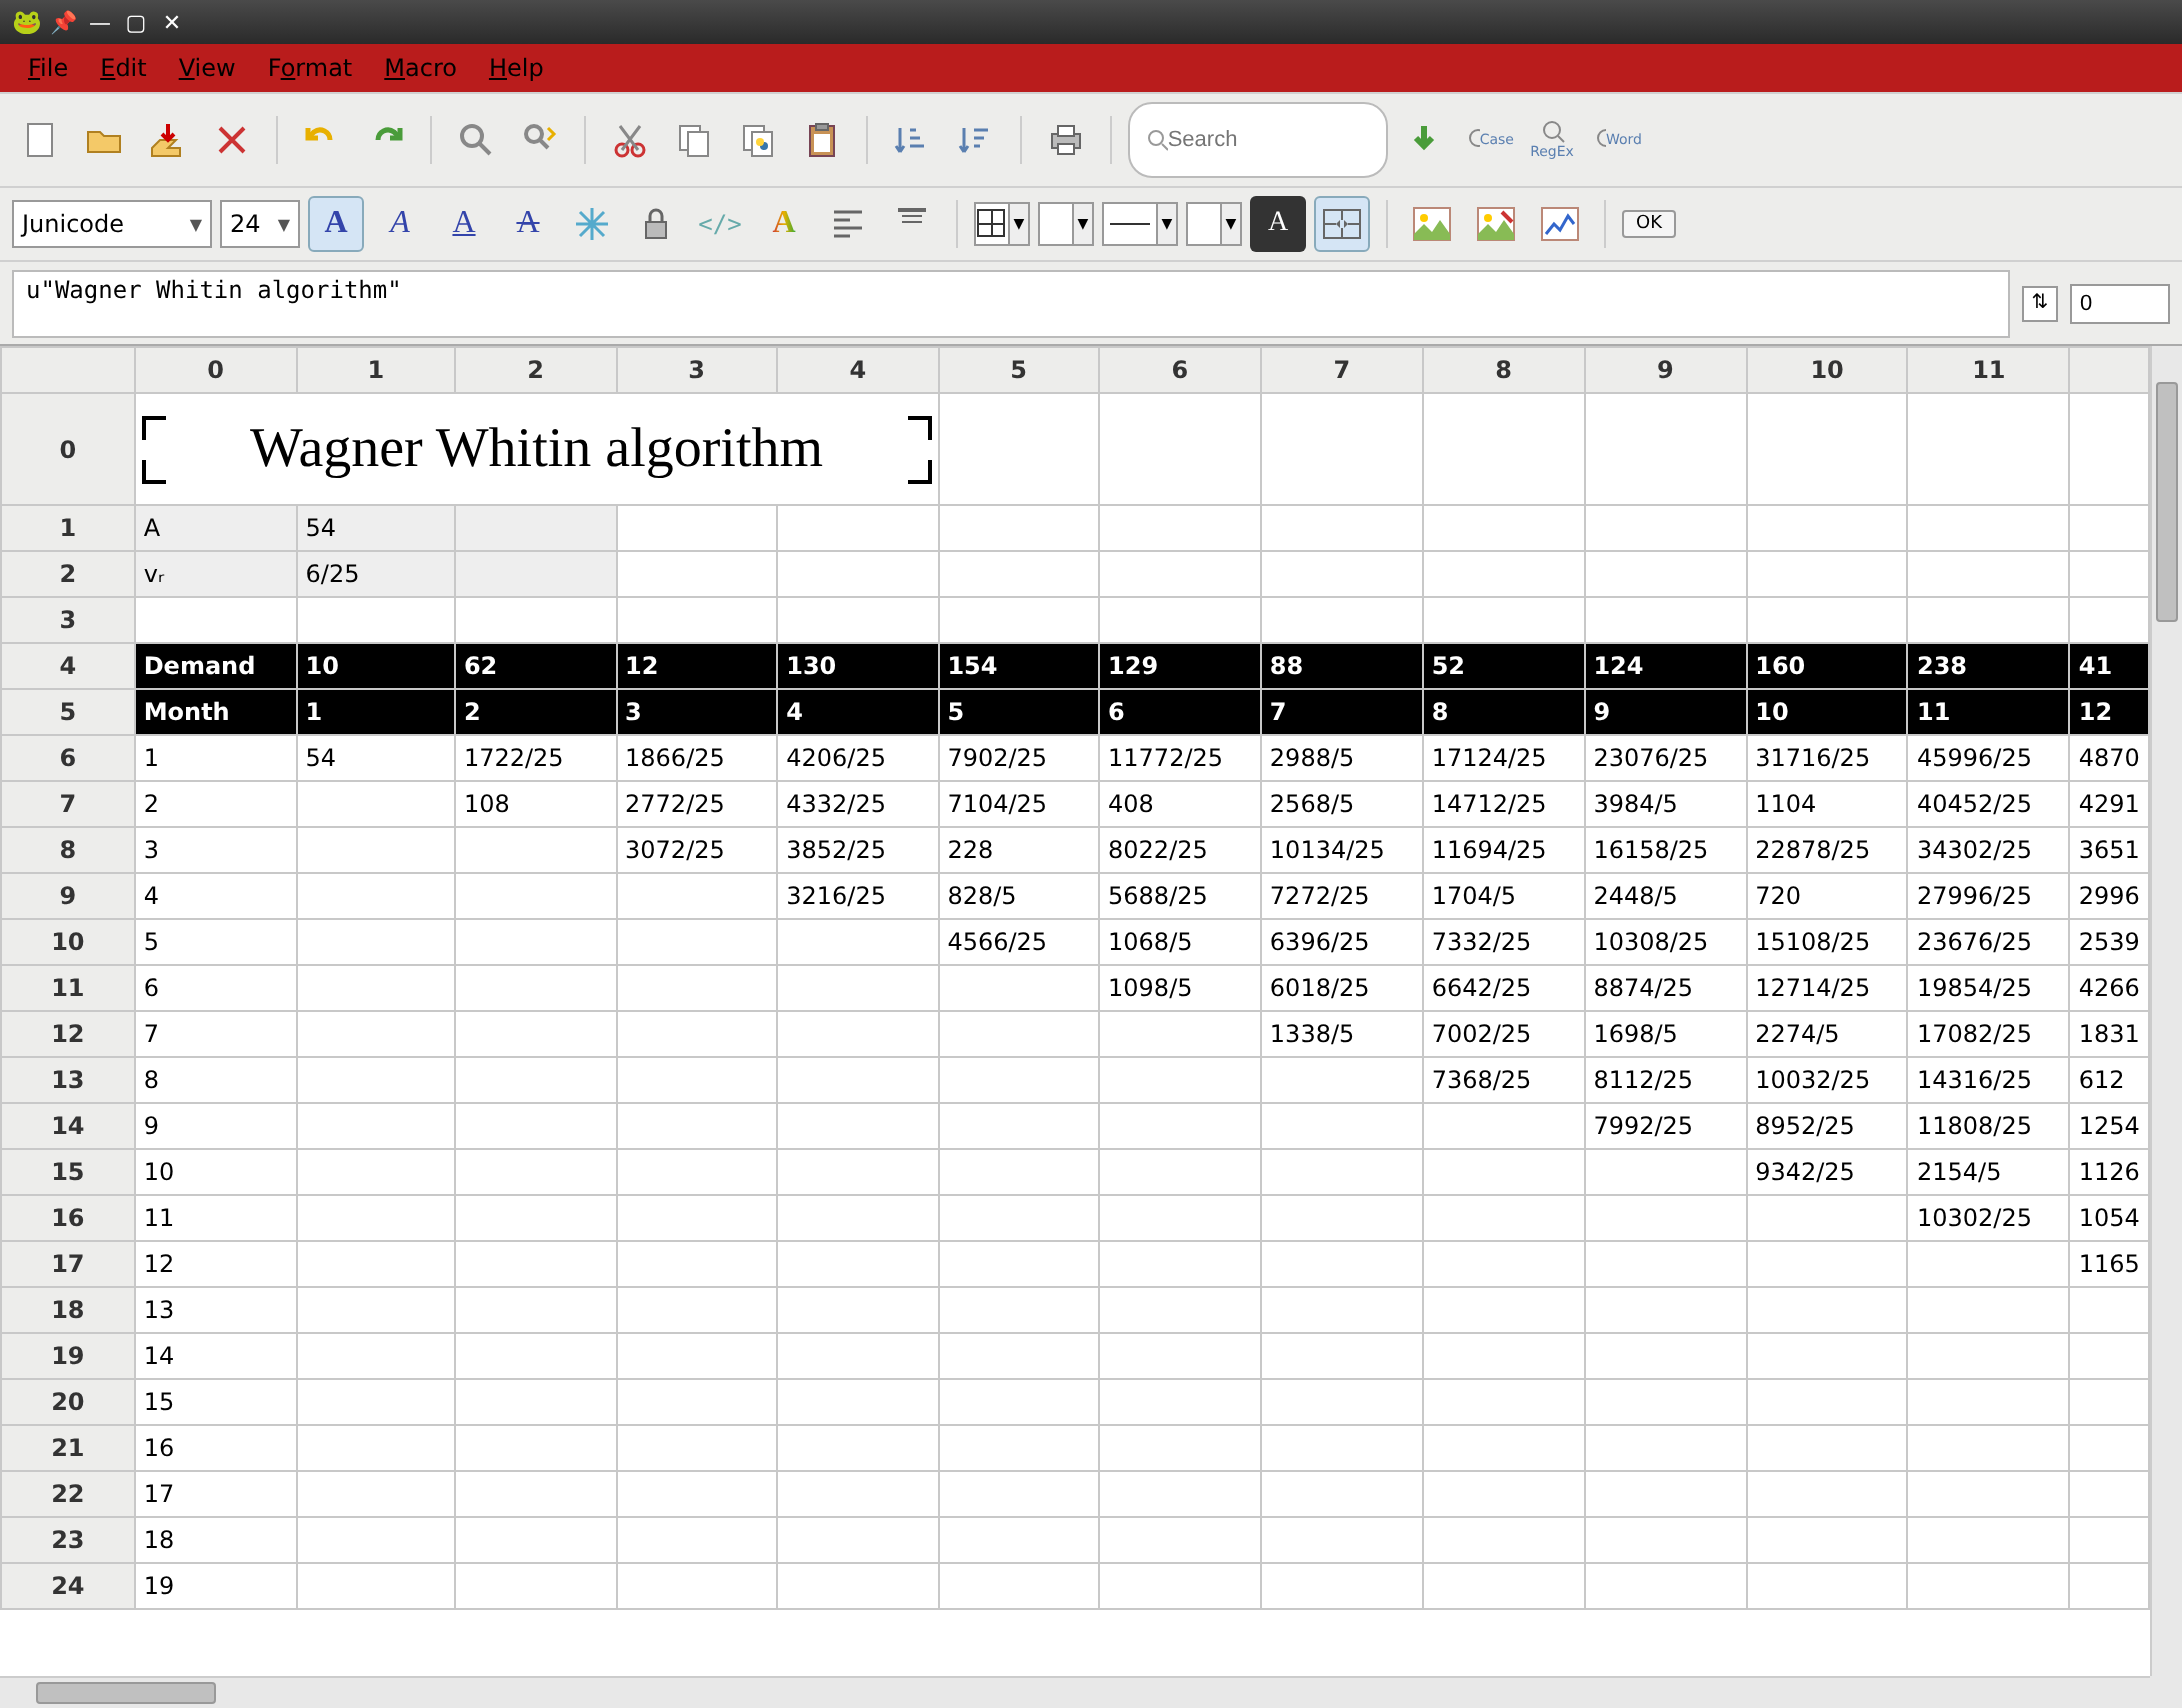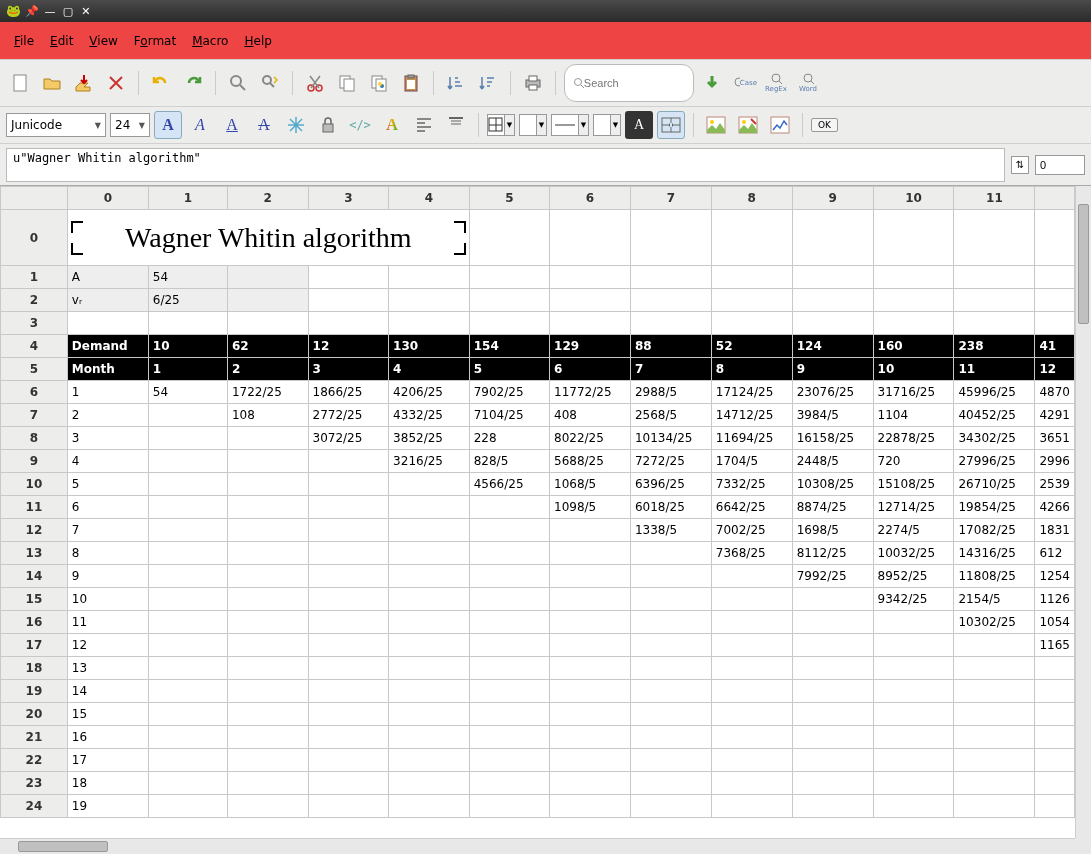--- a/index.html
+++ b/index.html
@@ -1,21 +1,21 @@
 <!DOCTYPE html>
 <html><head>
 <meta charset="utf-8">
 <style>
 * { box-sizing: border-box; margin: 0; padding: 0; }
 body { font-family: "DejaVu Sans", Arial, sans-serif; font-size: 12px; background: #e8e8e8; overflow: hidden; }
 .window { width: 1091px; height: 854px; display: flex; flex-direction: column; background: #fff; }
 .titlebar { background: linear-gradient(#4a4a4a,#2a2a2a); color: #fff; height: 22px; display: flex; align-items: center; padding: 0 6px; font-size: 12px; }
 .titlebar .title { flex: 1; text-align: center; font-weight: bold; }
 .titlebar .win-btn { width: 14px; height: 14px; margin-left: 4px; display: inline-flex; align-items: center; justify-content: center; font-size: 11px; cursor: pointer; }
-.menubar { background: #ef4444; height: 38px; display: flex; align-items: center; padding: 0 6px; border-bottom: 1px solid #d0d0d0; }
+.menubar { background: #b91c1c; height: 25px; display: flex; align-items: center; padding: 0 6px; border-bottom: 1px solid #d0d0d0; }
 .menubar .menu-item { padding: 3px 8px; cursor: pointer; }
 .menubar .menu-item u { text-decoration: underline; }
 .toolbar-row { background: #ededeb; display: flex; align-items: center; padding: 4px 6px; gap: 4px; border-bottom: 1px solid #d0d0d0; }
 .tool-btn { width: 28px; height: 28px; border: 1px solid transparent; border-radius: 3px; display: inline-flex; align-items: center; justify-content: center; cursor: pointer; }
 .sep { width: 1px; height: 24px; background: #ccc; margin: 0 4px; }
 .search-box { display: inline-flex; align-items: center; border: 1px solid #bbb; border-radius: 12px; background: #fff; padding: 2px 8px; height: 38px; width: 130px; }
 .search-box input { border: none; outline: none; width: 100%; font-size: 11px; color: #888; background: transparent; }
 .font-select { border: 1px solid #999; background: #fff; height: 24px; padding: 0 4px; font-size: 12px; }
 .font-name { width: 100px; display: flex; align-items: center; justify-content: space-between; }
 .font-size { width: 40px; display: flex; align-items: center; justify-content: space-between; }
@@ -194,21 +194,21 @@
         </svg>
         <span style="font-size:7px">Case</span>
       </span>
     <span class="tool-btn" style="flex-direction:column;font-size:8px;color:#5a7fb0">
         <svg width="16" height="12">
           <circle cx="8" cy="5" r="4" fill="none" stroke="#888"></circle>
           <path d="M11 8l3 3" stroke="#888"></path>
         </svg>
         <span style="font-size:7px">RegEx</span>
       </span>
-    <span class="tool-btn" style="flex-direction:column;font-size:8px;color:#5a7fb0">
+    <span class="tool-btn" style="flex-direction:row;font-size:8px;color:#5a7fb0">
         <svg width="16" height="12">
           <circle cx="8" cy="5" r="4" fill="none" stroke="#888"></circle>
           <path d="M11 8l3 3" stroke="#888"></path>
         </svg>
         <span style="font-size:7px">Word</span>
       </span>
   </div>
 
   <div class="toolbar-row">
     <div class="font-select font-name">
@@ -511,21 +511,21 @@
               <td class=""></td>
               <td class=""></td>
               <td class=""></td>
               <td class=""></td>
               <td class="">4566/25</td>
               <td class="">1068/5</td>
               <td class="">6396/25</td>
               <td class="">7332/25</td>
               <td class="">10308/25</td>
               <td class="">15108/25</td>
-              <td class="">26710/25</td>
+              <td class="">23676/25</td>
               <td class="">2539</td>
             </tr>
             <tr>
               <th class="row-h">11</th>
               <td class="">6</td>
               <td class=""></td>
               <td class=""></td>
               <td class=""></td>
               <td class=""></td>
               <td class=""></td>

